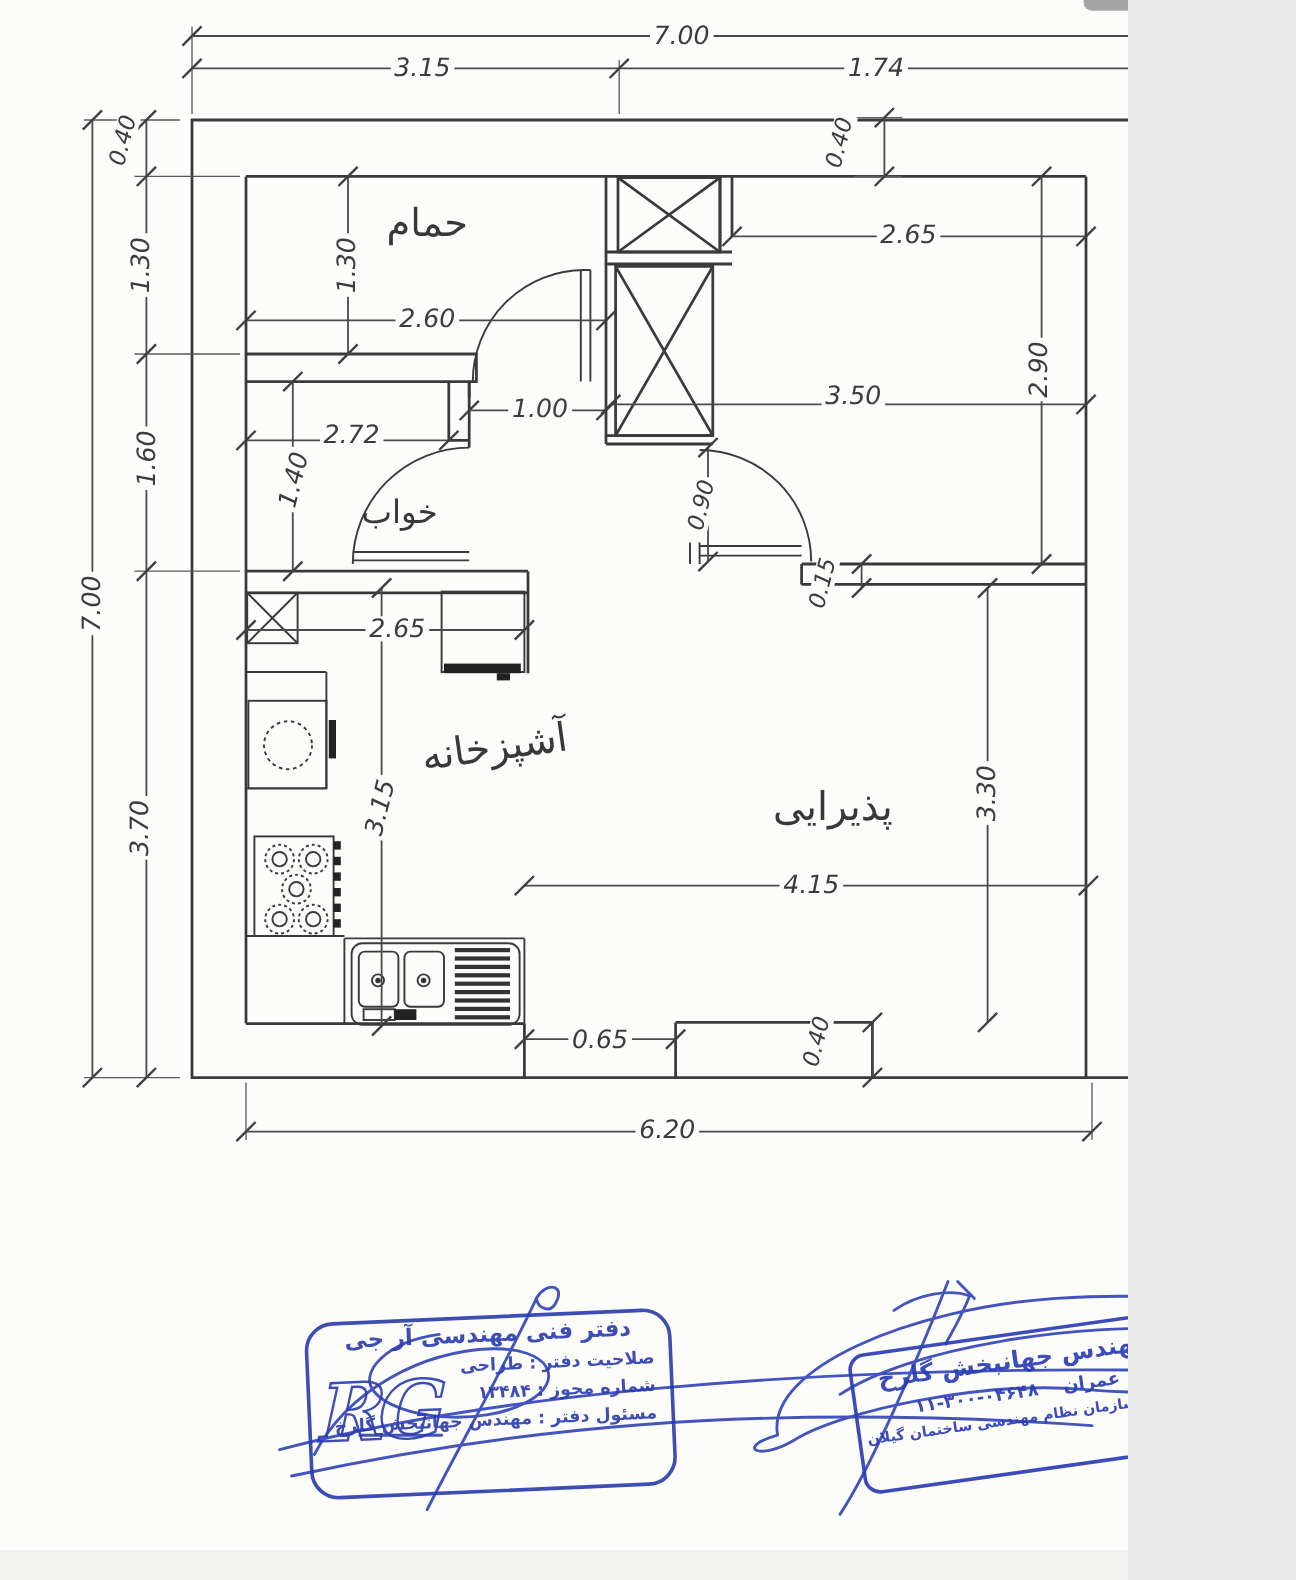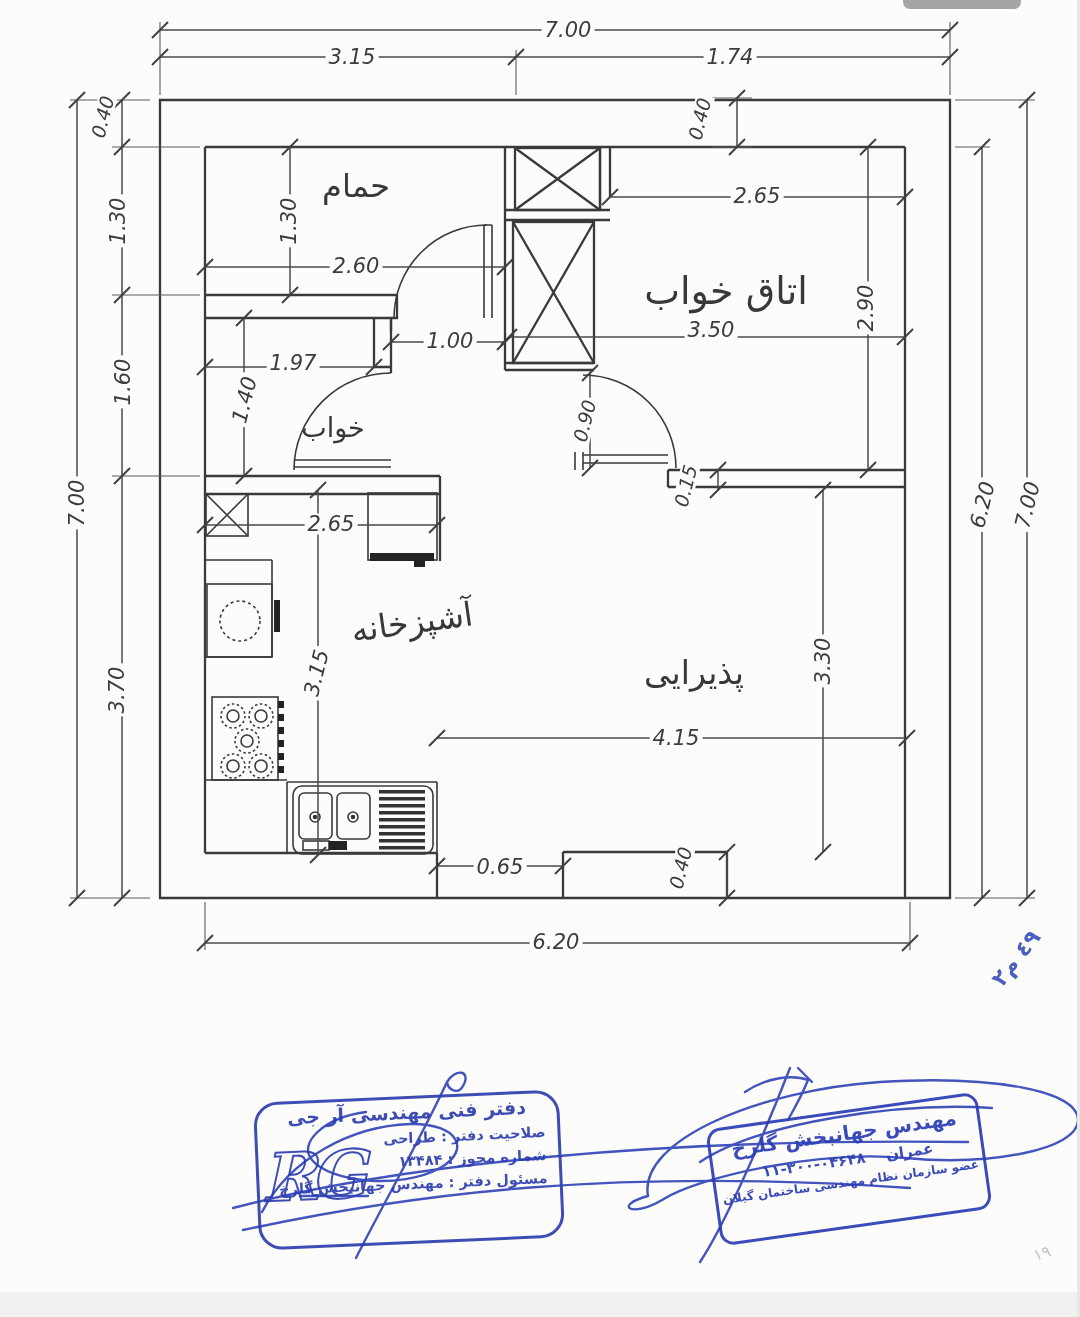--- a/index.html
+++ b/index.html
@@ -1,16 +1,16 @@
 <!DOCTYPE html>
 <html><head>
 <meta charset="utf-8">
 <style>
   html,body{margin:0;padding:0;background:#e8e8e8;}
-  .canvas{position:relative;width:1077px;height:1317px;background:#fcfcfb;overflow:hidden;
+  .canvas{position:relative;width:940px;height:1317px;background:#fcfcfb;overflow:hidden;
           font-family:"DejaVu Sans",sans-serif;}
   svg{position:absolute;left:0;top:0;}
   .lines{stroke:#3a3a3a;stroke-width:2.3;fill:none;}
   .thin{stroke:#4a4a4a;stroke-width:1.5;fill:none;}
   .ext{stroke:#5a5a5a;stroke-width:1.1;fill:none;}
   .fix{stroke:#3a3a3a;stroke-width:1.6;fill:none;}
   .dim{position:absolute;transform:translate(-50%,-50%);font-style:italic;font-size:21px;
        color:#3c3c3c;background:#fcfcfb;padding:0 3px;white-space:nowrap;line-height:1;}
   .dim.v{transform:translate(-50%,-50%) rotate(-90deg);}
   .dim.vs{transform:translate(-50%,-50%) rotate(-76deg);}
@@ -228,42 +228,41 @@
   <div class="dim" style="left:730px;top:57px">1.74</div>
 
   <div class="dim v" style="left:77px;top:503px">7.00</div>
   <div class="dim vs sm" style="left:103px;top:117px">0.40</div>
   <div class="dim v" style="left:118px;top:221px">1.30</div>
   <div class="dim v" style="left:123px;top:382px">1.60</div>
   <div class="dim v" style="left:117px;top:690px">3.70</div>
 
   <div class="dim" style="left:356px;top:266px">2.60</div>
   <div class="dim v" style="left:289px;top:221px">1.30</div>
-  <div class="dim" style="left:293px;top:363px">1.97</div>
+  <div class="dim" style="left:293px;top:363px">2.72</div>
   <div class="dim vs" style="left:245px;top:400px">1.40</div>
   <div class="dim" style="left:450px;top:341px">1.00</div>
   <div class="dim" style="left:757px;top:196px">2.65</div>
   <div class="dim" style="left:711px;top:330px">3.50</div>
   <div class="dim v" style="left:866px;top:308px">2.90</div>
   <div class="dim vs sm" style="left:585px;top:421px">0.90</div>
   <div class="dim vs sm" style="left:686px;top:486px">0.15</div>
   <div class="dim vs sm" style="left:700px;top:119px">0.40</div>
   <div class="dim" style="left:331px;top:524px">2.65</div>
   <div class="dim vs" style="left:317px;top:673px">3.15</div>
   <div class="dim" style="left:676px;top:738px">4.15</div>
   <div class="dim v" style="left:823px;top:661px">3.30</div>
   <div class="dim" style="left:500px;top:867px">0.65</div>
   <div class="dim vs sm" style="left:681px;top:868px">0.40</div>
   <div class="dim" style="left:556px;top:942px">6.20</div>
   <div class="dim vs" style="left:983px;top:505px">6.20</div>
   <div class="dim vs" style="left:1028px;top:505px">7.00</div>
 
   <div class="room" dir="rtl" style="left:356px;top:186px;font-size:32px">حمام</div>
   <div class="room" dir="rtl" style="left:333px;top:427px;font-size:27px">خواب</div>
-  <div class="room" dir="rtl" style="left:726px;top:291px;font-size:38px">اتاق خواب</div>
   <div class="room" dir="rtl" style="left:412px;top:622px;font-size:33px;transform:translate(-50%,-50%) rotate(-8deg)">آشپزخانه</div>
   <div class="room" dir="rtl" style="left:694px;top:672px;font-size:33px">پذیرایی</div>
 
 
   <div class="stamp stamp-left" dir="rtl">
     <div class="t1">دفتر فنی مهندسی آر جی</div>
     <div class="row">صلاحیت دفتر : طراحی</div>
     <div class="row">شماره مجوز : ۱۳۴۸۴</div>
     <div class="row">مسئول دفتر : مهندس جهانبخش گلرخ</div>
     <div class="monogram">RG</div>

